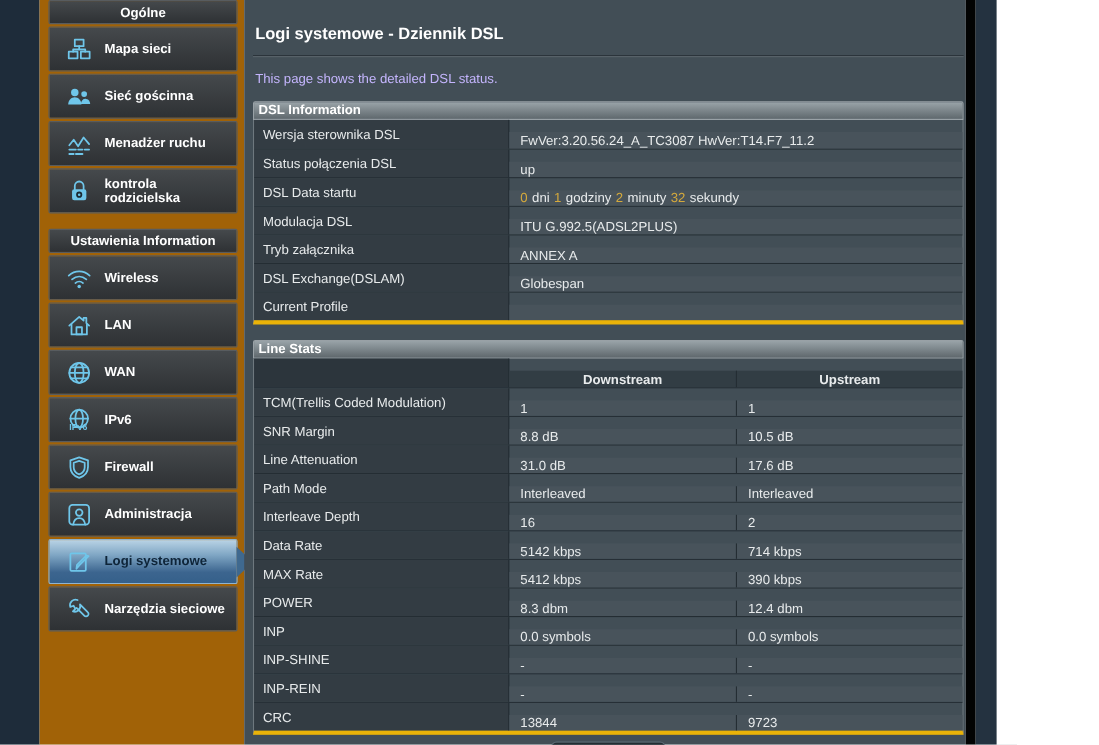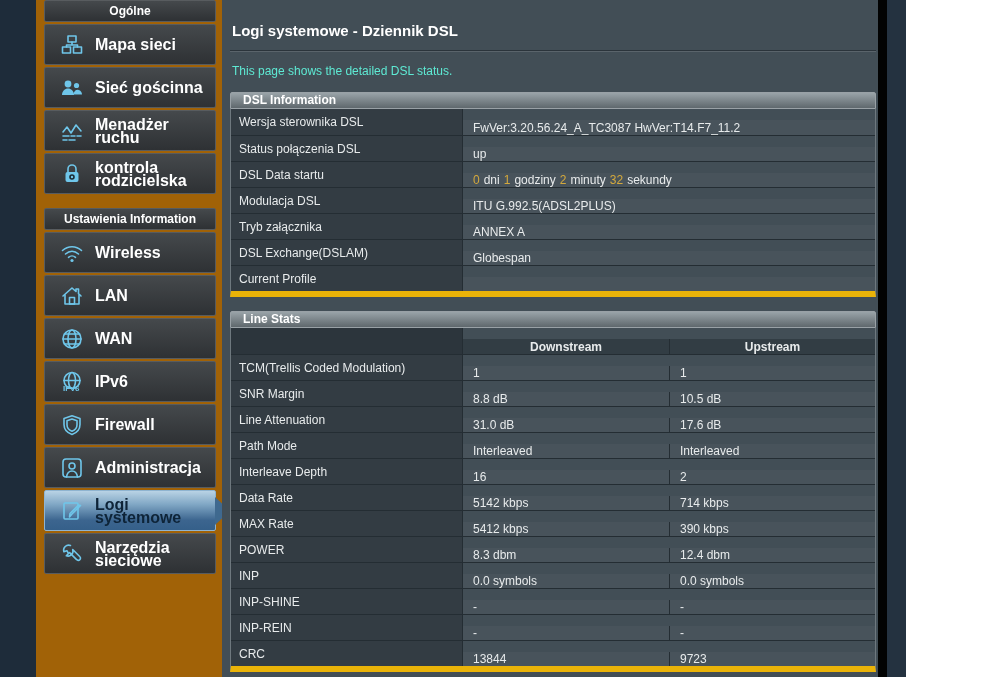--- a/index.html
+++ b/index.html
@@ -11,40 +11,40 @@
   .left-strip { position:absolute; left:0; top:0; width:36px; height:677px; background:#1e2c3a; }
 
   
   .sidebar { position:absolute; left:36px; top:0; width:186px; height:677px; background:#a16207; padding:0 6px 0 8px; }
   .sb-box { position:relative; border:1px solid #585c5f; background:linear-gradient(#45494c,#2e3134);
             display:flex; align-items:center; margin-bottom:2px; border-radius:2px; }
   .sb-header { justify-content:center; min-height:22px; padding:2px 4px; text-align:center; }
   .sb-header .sb-head-label { color:#ffffff; font-weight:bold; font-size:12px; line-height:13px; }
   .sb-item { min-height:41px; padding:4px 4px 4px 12px; cursor:pointer; }
   .sb-icon { width:30px; display:flex; justify-content:center; align-items:center; flex:0 0 30px; }
-  .sb-label { color:#ffffff; font-weight:bold; font-size:16px; line-height:13px; padding-left:8px; }
+  .sb-label { color:#ffffff; font-weight:bold; font-size:12px; line-height:13px; padding-left:8px; }
   .sb-gap { height:12px; }
   .sb-item.active { background:linear-gradient(#b9d3e5 0%, #7fa6c4 35%, #3c658f 75%, #35608a 100%); border-color:#8fb4d0; }
   .sb-item.active .sb-label { color:#0e2438; }
   .sb-item.active::after { content:""; position:absolute; right:-15px; top:50%; transform:translateY(-50%);
       border-left:15px solid #3f698f; border-top:14px solid transparent; border-bottom:14px solid transparent; }
   .sb-icon svg { stroke:#6fc6ea; fill:none; stroke-width:1.6; stroke-linecap:round; stroke-linejoin:round; }
   .sb-icon svg .fill { fill:#6fc6ea; stroke:none; }
   .sb-icon svg text { fill:#6fc6ea; stroke:none; font-family:"Liberation Sans",sans-serif; }
 
   
   .main { position:absolute; left:222px; top:0; width:656px; height:677px; background:#424e56; padding:0 2px 0 8px; }
   .page-title { color:#ffffff; font-size:15px; font-weight:bold; padding:22px 0 0 2px; }
   .divider { margin-top:11px; border-top:1px solid #2b343b; border-bottom:1px solid #5a646b; height:2px; }
-  .page-desc { color:#5eead4; font-size:12px; margin:12px 0 0 2px; }
+  .page-desc { color:#c4b5fd; font-size:12px; margin:12px 0 0 2px; }
 
   .section-bar { margin-top:14px; height:17px; line-height:15px; border:1px solid #99a1a6;
       background:linear-gradient(#99a3a8,#5f686d); color:#ffffff; font-size:12px; font-weight:bold;
-      padding-left:12px; border-radius:2px 2px 0 0; }
-  .tbl { border-left:1px solid #6e787e; border-right:1px solid #6e787e; border-bottom:6px solid #eab308; }
+      padding-left:4px; border-radius:2px 2px 0 0; }
+  .tbl { border-left:1px solid #6e787e; border-right:1px solid #6e787e; border-bottom:4px solid #eab308; }
   .t-row { display:flex; height:26px; border-top:1px solid #242d33; }
   .t-row:first-child { border-top:none; }
   .t-label { width:232px; flex:0 0 232px; background:#333c43; border-right:1px solid #242d33;
       color:#e8ebec; font-size:12px; display:flex; align-items:center; padding-left:8px; }
   .t-val { flex:1; background:#48535b; color:#e8ebec; font-size:12px; display:flex; align-items:center; padding-left:10px;margin-top:11px; }
   .t-col { width:207px; flex:0 0 207px; border-right:1px solid #242d33; }
   .t-col-last { flex:1; border-right:none; }
   .t-headrow .t-label { background:#2c353c; }
   .t-head { background:#323d44 !important; font-weight:bold; justify-content:center; padding-left:0 !important;text-align:right; }
   .gold { color:#d4a93c; }

